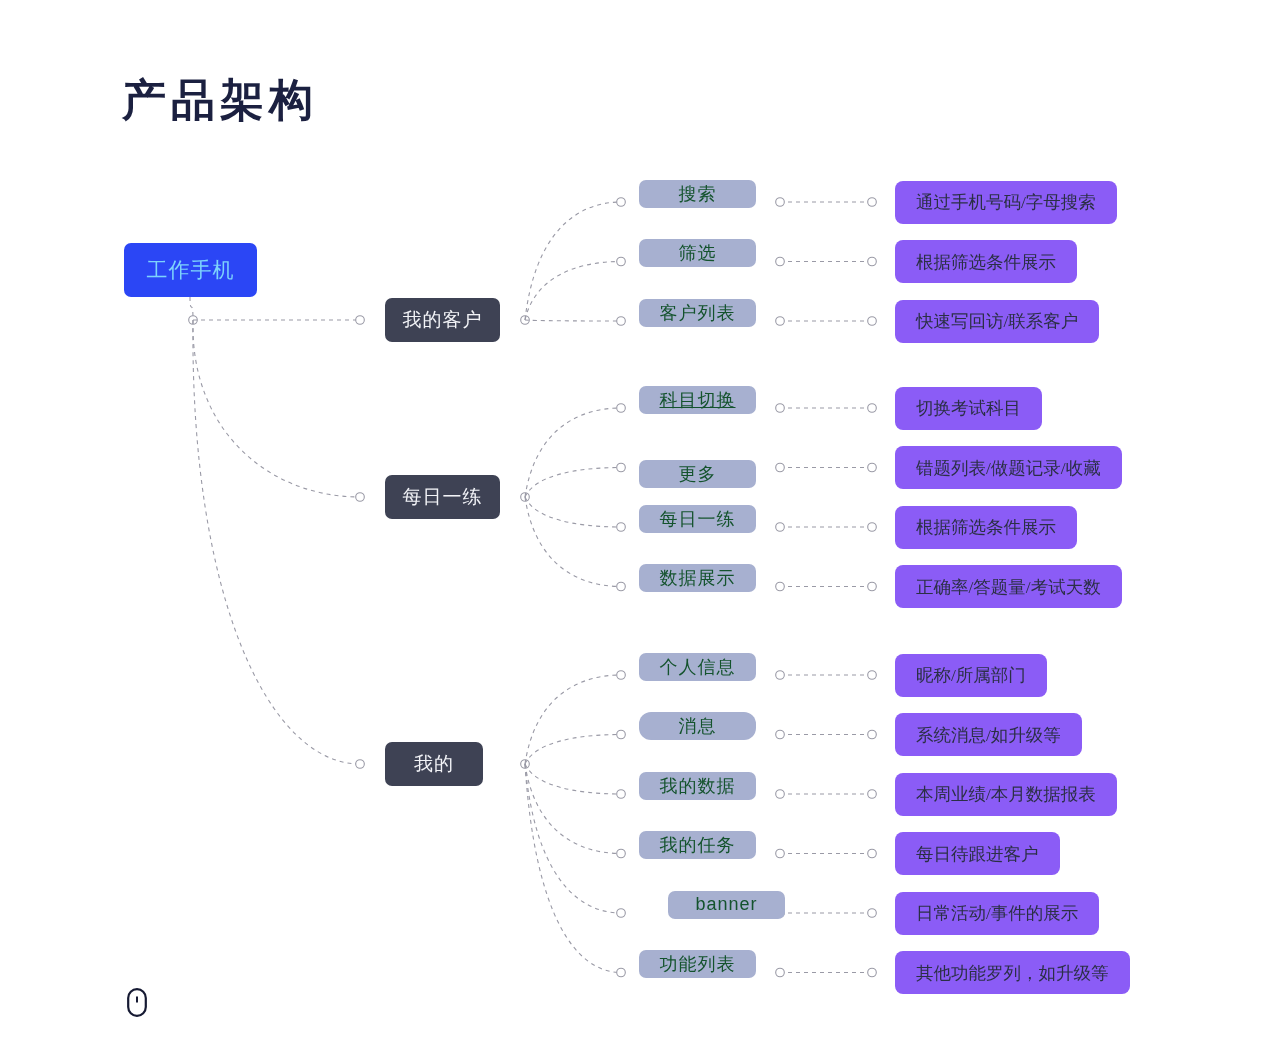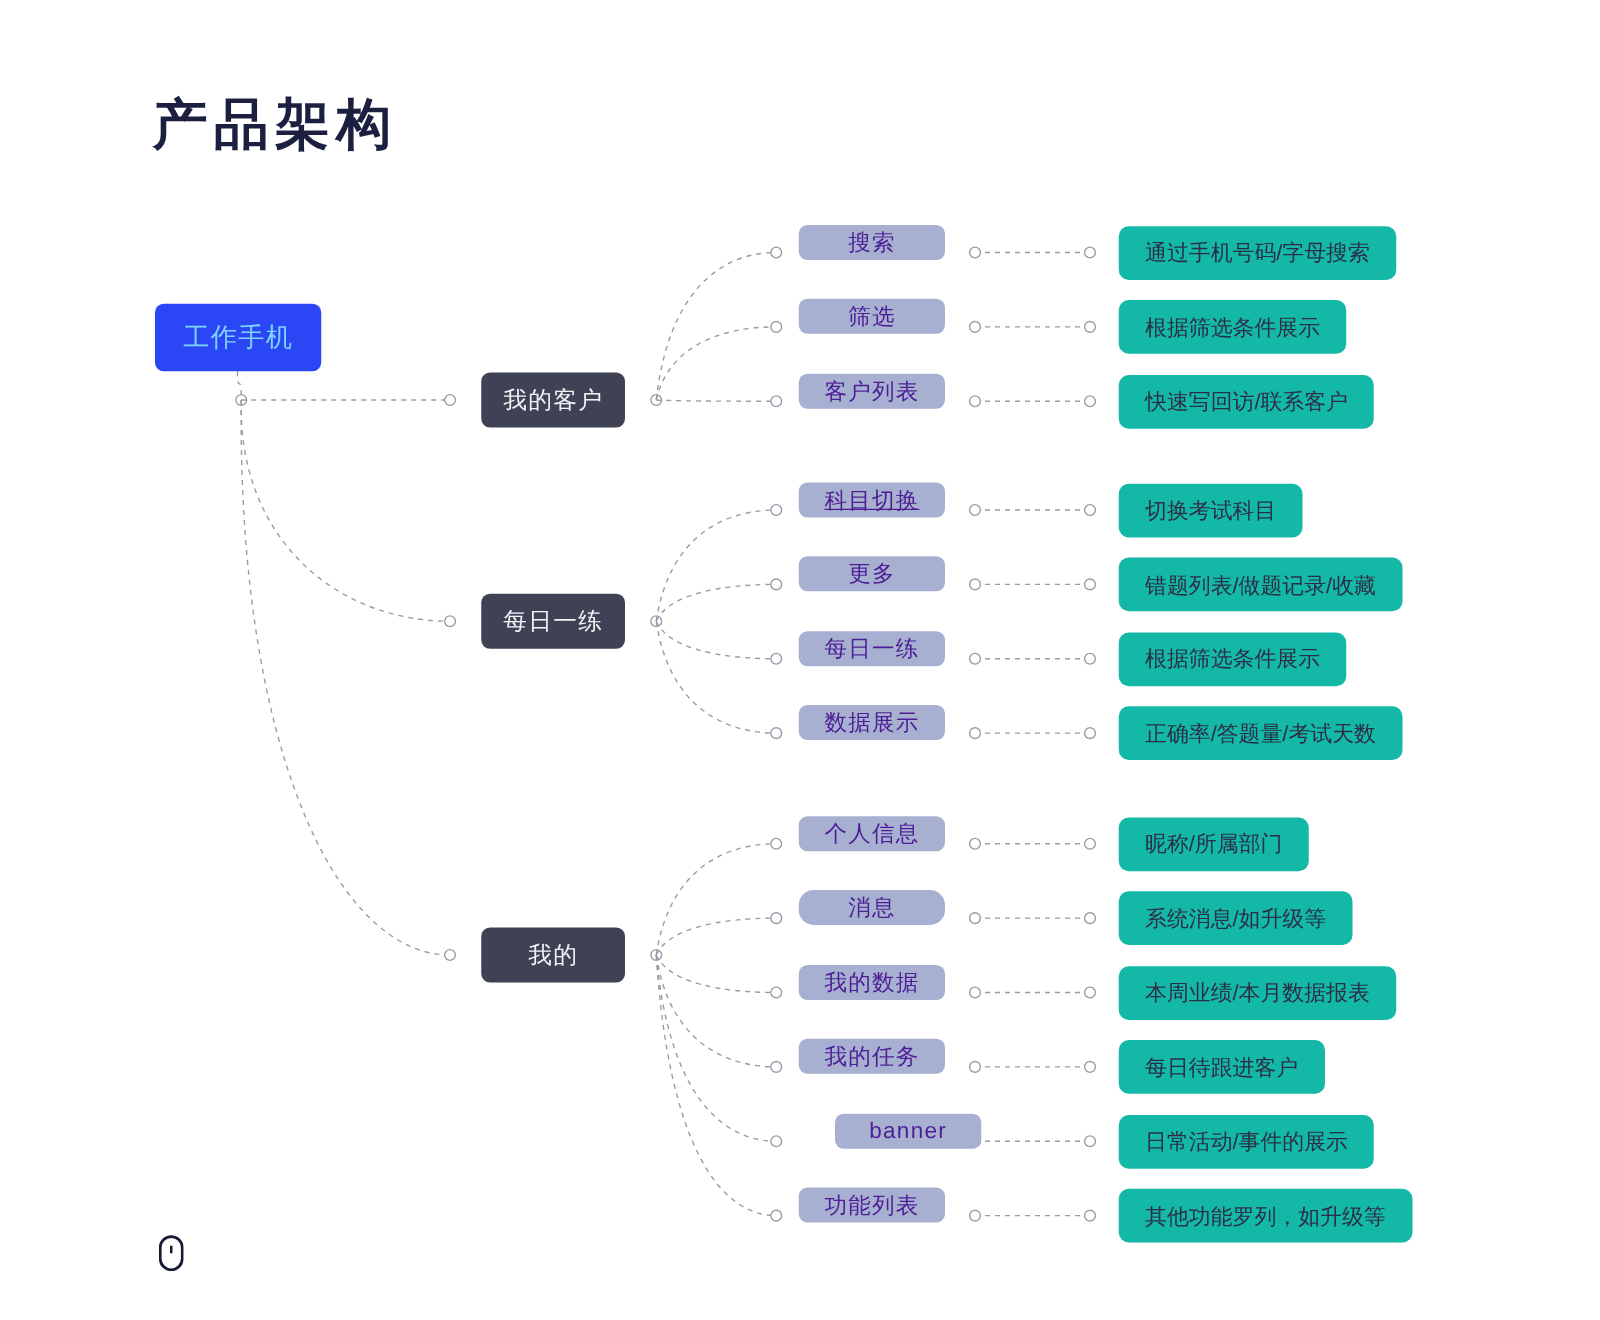--- a/index.html
+++ b/index.html
@@ -89,33 +89,34 @@
     font-size: 19px;
     letter-spacing: 1px;
   }
 
   .node-l3 {
     left: 639px;
     width: 117px;
     height: 28px;
     background: #a7b0d0;
     border-radius: 7px;
-    color: #4c1d95;
+    color: #14532d;
     font-size: 18px;
     letter-spacing: 1px;
   }
 
   .node-l4 {
     height: 43px;
-    background: #14b8a6;
+    background: #8b5cf6;
     border-radius: 8px;
     color: #2b2f45;
     font-size: 17.5px;
     padding: 0 21px;
     justify-content: flex-start;
+    font-family: Liberation Serif, serif;
   }
 
   
   .mouse-icon {
     position: absolute;
     left: 127px;
     top: 988px;
     width: 20px;
     height: 29px;
     z-index: 2;
@@ -213,27 +214,27 @@
       <div class="node node-l2" style="left: 385px; top: 298px; width: 115px;">我的客户</div>
       <div class="node node-l3" style="top: 179.5px;">搜索</div>
       <div class="node node-l4" style="left: 895px; top: 180.5px;">通过手机号码/字母搜索</div>
       <div class="node node-l3" style="top: 239px;">筛选</div>
       <div class="node node-l4" style="left: 895px; top: 240px;">根据筛选条件展示</div>
       <div class="node node-l3" style="top: 298.5px;">客户列表</div>
       <div class="node node-l4" style="left: 895px; top: 299.5px;">快速写回访/联系客户</div>
       <div class="node node-l2" style="left: 385px; top: 475px; width: 115px;">每日一练</div>
       <div class="node node-l3" style="top: 385.5px; text-decoration: underline;">科目切换</div>
       <div class="node node-l4" style="left: 895px; top: 386.5px;">切换考试科目</div>
-      <div class="node node-l3" style="top: 445px;">更多</div>
+      <div class="node node-l3" style="top: 460px;">更多</div>
       <div class="node node-l4" style="left: 895px; top: 446px;">错题列表/做题记录/收藏</div>
       <div class="node node-l3" style="top: 504.5px;">每日一练</div>
       <div class="node node-l4" style="left: 895px; top: 505.5px;">根据筛选条件展示</div>
       <div class="node node-l3" style="top: 564px;">数据展示</div>
       <div class="node node-l4" style="left: 895px; top: 565px;">正确率/答题量/考试天数</div>
-      <div class="node node-l2" style="left: 385px; top: 742px; width: 115px;">我的</div>
+      <div class="node node-l2" style="left: 385px; top: 742px; width: 98px;">我的</div>
       <div class="node node-l3" style="top: 652.5px;">个人信息</div>
       <div class="node node-l4" style="left: 895px; top: 653.5px;">昵称/所属部门</div>
       <div class="node node-l3" style="top: 712px; border-radius: 12px;">消息</div>
       <div class="node node-l4" style="left: 895px; top: 713px;">系统消息/如升级等</div>
       <div class="node node-l3" style="top: 771.5px;">我的数据</div>
       <div class="node node-l4" style="left: 895px; top: 772.5px;">本周业绩/本月数据报表</div>
       <div class="node node-l3" style="top: 831px;">我的任务</div>
       <div class="node node-l4" style="left: 895px; top: 832px;">每日待跟进客户</div>
       <div class="node node-l3" style="top: 890.5px; margin-left: 29px;">banner</div>
       <div class="node node-l4" style="left: 895px; top: 891.5px;">日常活动/事件的展示</div>

